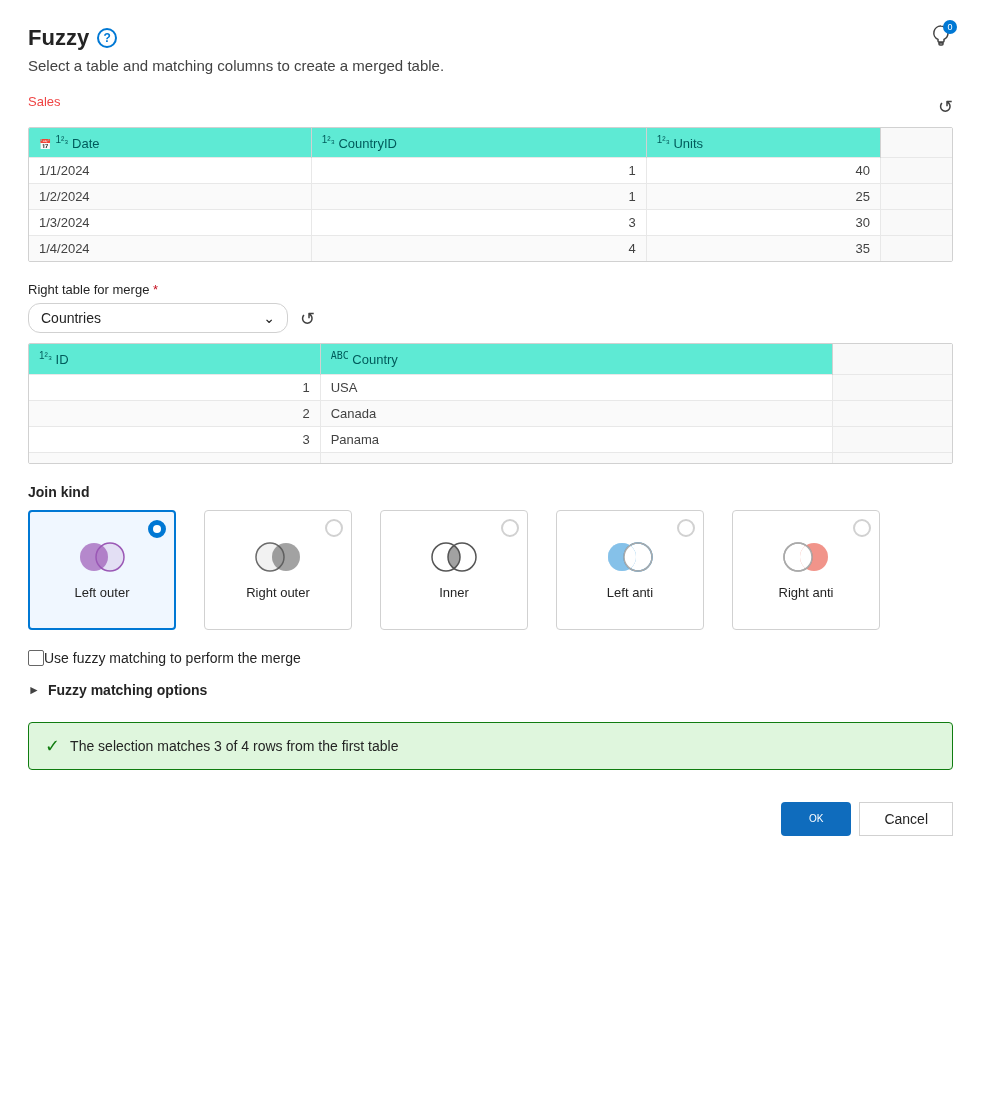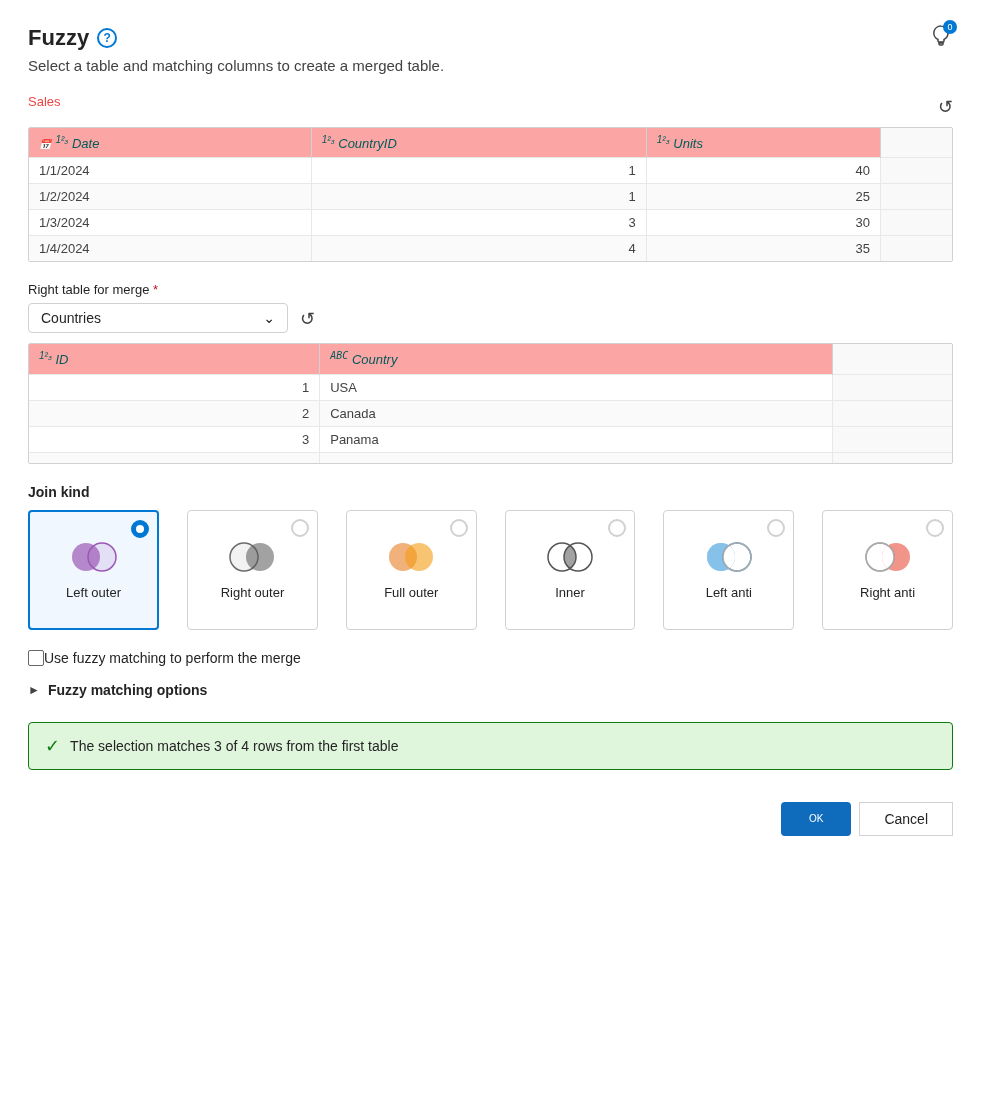--- a/index.html
+++ b/index.html
@@ -92,23 +92,22 @@
     }
     .data-table th {
       padding: 6px 10px;
       text-align: left;
       font-weight: 400;
       font-size: 13px;
       border-right: 1px solid #d1d1d1;
       color: #242424;
     }
     .data-table th.teal {
-      background: #fca5a5;
+      background: #5eead4;
       color: #005b5b;
-      font-style: italic;
     }
     .data-table th .col-icon {
       font-size: 10px;
       color: #666;
       margin-right: 4px;
     }
     .data-table td {
       padding: 5px 10px;
       border-right: 1px solid #e8e8e8;
       border-top: 1px solid #e8e8e8;
@@ -138,21 +137,21 @@
       display: flex;
       align-items: center;
       gap: 12px;
       margin-bottom: 10px;
     }
     .dropdown {
       display: flex;
       align-items: center;
       justify-content: space-between;
       border: 1px solid #d1d1d1;
-      border-radius: 4px;
+      border-radius: 12px;
       padding: 6px 12px;
       width: 260px;
       cursor: pointer;
       background: #fff;
       font-size: 14px;
     }
 
     .join-kind-label {
       font-size: 14px;
       font-weight: 600;
@@ -403,28 +402,20 @@
   <div class="join-option">
     <div class="radio-dot"></div>
     <svg width="54" height="36" viewBox="0 0 54 36">
       <circle cx="19" cy="18" r="14" fill="none" stroke="#666" stroke-width="1.5"></circle>
       <circle cx="19" cy="18" r="14" fill="#aaa" fill-opacity="0.15"></circle>
       <circle cx="35" cy="18" r="14" fill="#555" fill-opacity="0.55"></circle>
     </svg>
     <span class="join-option-label">Right outer</span>
   </div>
 
-  <div class="join-option">
-    <div class="radio-dot"></div>
-    <svg width="54" height="36" viewBox="0 0 54 36">
-      <circle cx="19" cy="18" r="14" fill="#e67e22" fill-opacity="0.6"></circle>
-      <circle cx="35" cy="18" r="14" fill="#f39c12" fill-opacity="0.6"></circle>
-    </svg>
-    <span class="join-option-label">Full outer</span>
-  </div>
 
   <div class="join-option">
     <div class="radio-dot"></div>
     <svg width="54" height="36" viewBox="0 0 54 36">
       <circle cx="19" cy="18" r="14" fill="none" stroke="#555" stroke-width="1.5"></circle>
       <circle cx="35" cy="18" r="14" fill="none" stroke="#555" stroke-width="1.5"></circle>
       <clipPath id="inner-clip">
         <circle cx="35" cy="18" r="14"></circle>
       </clipPath>
       <circle cx="19" cy="18" r="14" fill="#555" fill-opacity="0.55" clip-path="url(#inner-clip)"></circle>

